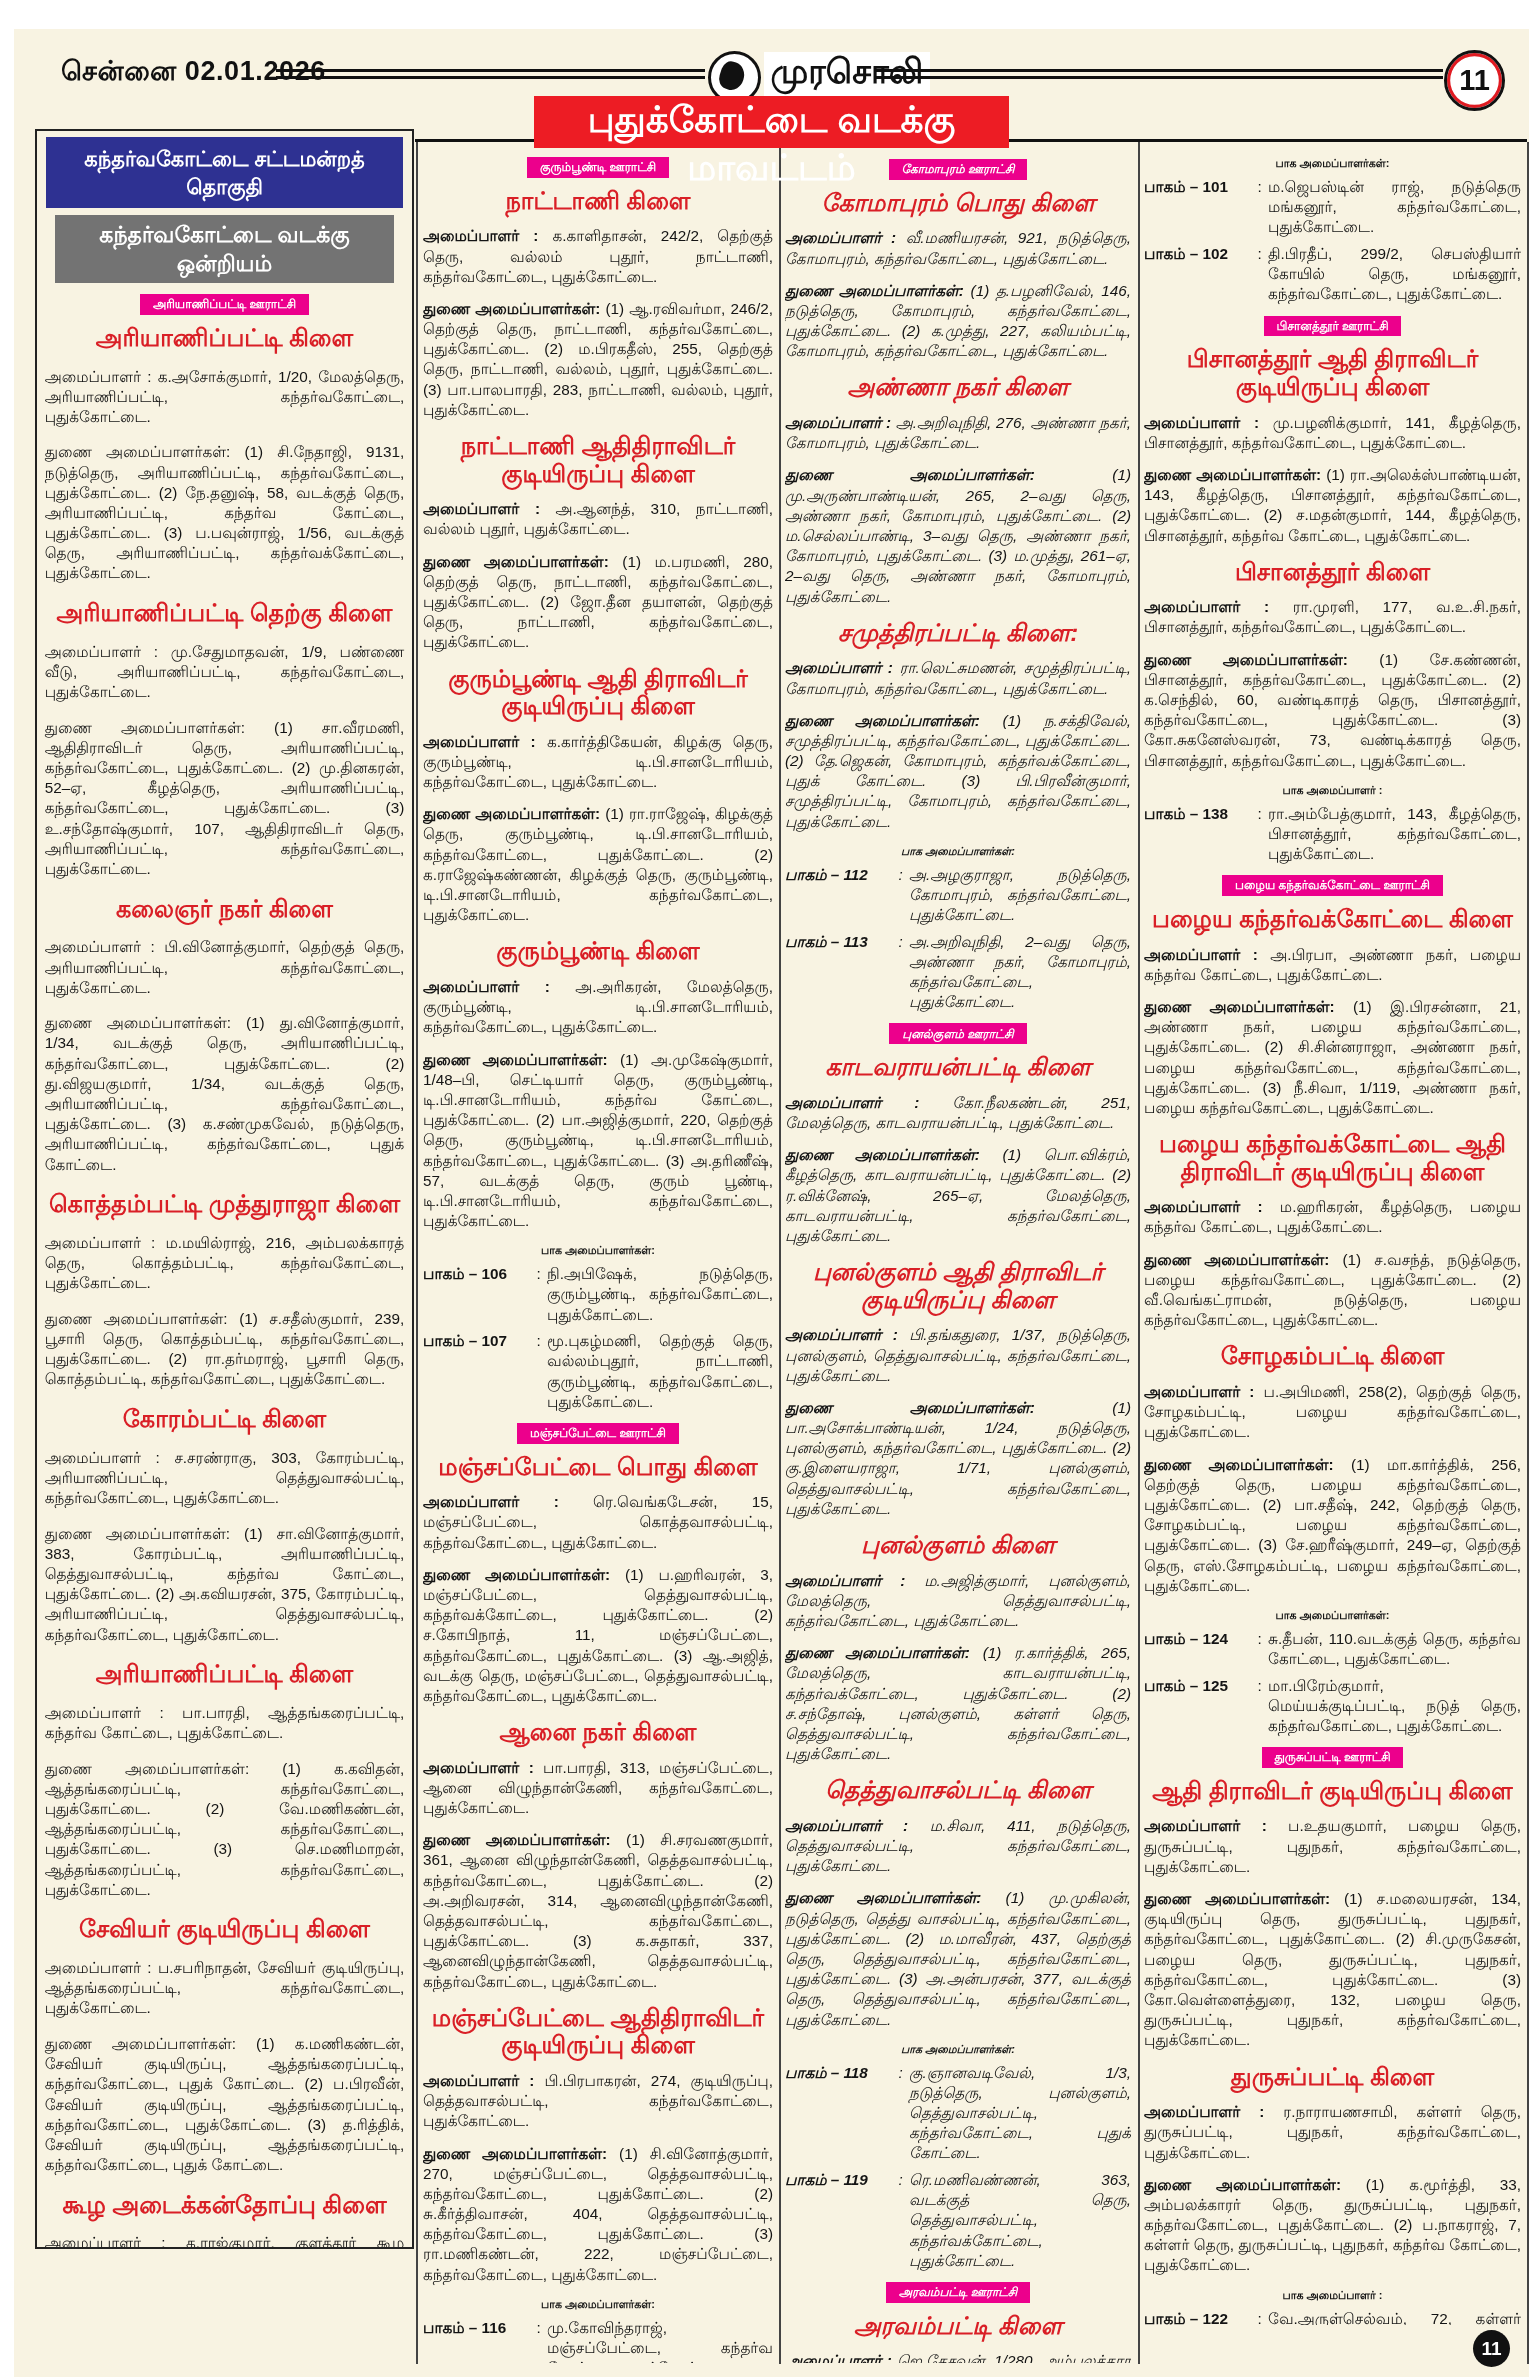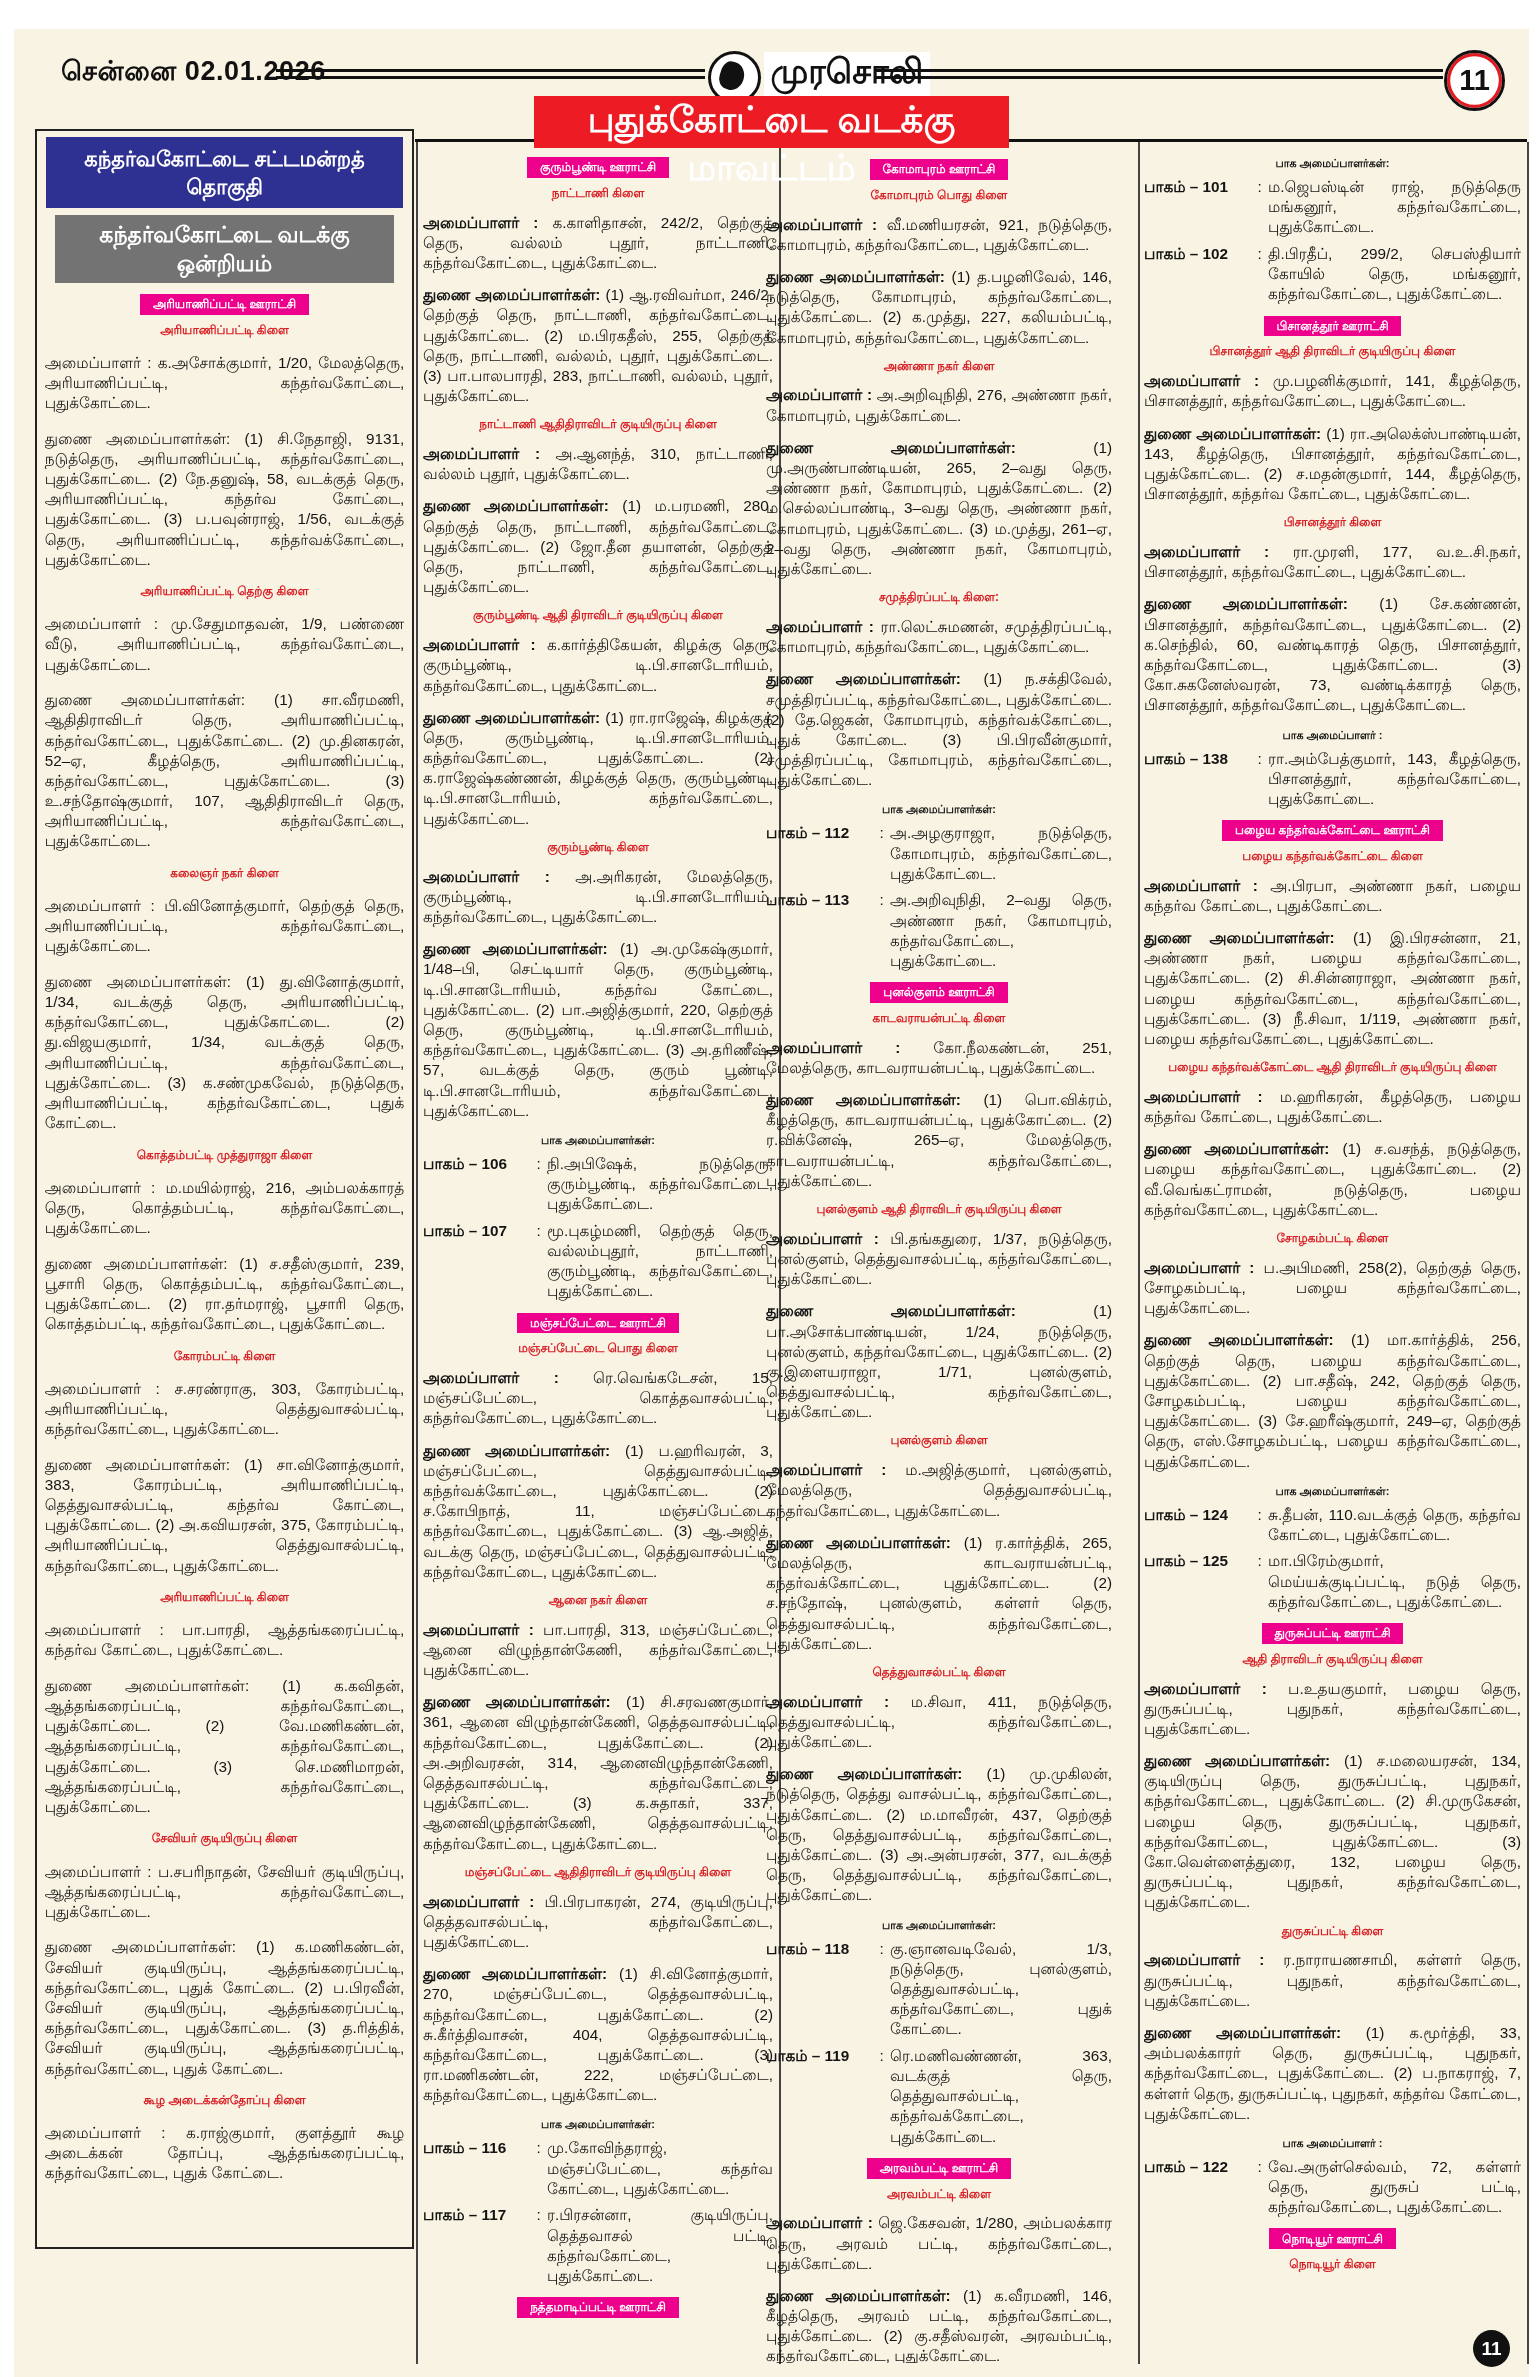--- a/index.html
+++ b/index.html
@@ -14,21 +14,21 @@
   .mast-name{position:absolute;left:764px;top:52px;font-size:34px;font-weight:bold;color:#111;background:#fff;padding:0 6.4px;}
   .pagebadge-top{position:absolute;left:1444px;top:50px;width:55px;height:55px;border-radius:50%;background:#fff;border:3.8px solid #111;box-shadow:inset 0 0 0 3.2px #e01b22;text-align:center;line-height:55px;font-size:29px;font-weight:bold;color:#111;}
   .district-banner{position:absolute;left:534px;top:96px;width:475px;height:52px;background:#ed1c24;color:#fff;font-size:36px;font-weight:bold;text-align:center;line-height:48px;z-index:5;}
   .toprule{position:absolute;left:415px;top:139px;width:1112px;height:2.6px;background:#111;}
   
   .vdiv{position:absolute;top:142px;width:1.9px;background:#444;height:2222px;}
   
   .col{position:absolute;color:#141414;font-size:15.3px;line-height:1.32;text-align:justify;overflow:hidden;}
   .col p{margin:12px 0;}
   .col .lbl{font-weight:bold;}
-  .branch{color:#d91f26;font-weight:bold;font-size:12px;text-align:center;margin:9px 0 3.8px 0;line-height:1.15;}
+  .branch{color:#d91f26;font-weight:bold;font-size:24px;text-align:center;margin:9px 0 3.8px 0;line-height:1.15;}
   .pinkwrap{text-align:center;margin:10.2px 0 5.1px 0;}
   .pink{display:inline-block;background:#ec008c;color:#fff;font-weight:bold;font-size:12px;padding:3.2px 12.8px;line-height:1.2;}
   .bagamhead{font-weight:bold;text-align:center;font-size:11px;margin:10.2px 0 5.1px 0;}
   .bagam{display:flex;margin:6.4px 0;}
   .bagam .no{min-width:107px;font-weight:bold;white-space:nowrap;}
   .bagam .colon{padding:0 6.4px;}
   .bagam .txt{flex:1;}
   
   .box{position:absolute;left:35px;top:129px;width:379px;height:2120px;border:2.6px solid #222;background:#f8f3e2;padding:3.8px 7.7px 6.4px 7.7px;box-sizing:border-box;overflow:hidden;font-size:15.3px;line-height:1.32;color:#141414;text-align:justify;}
   .bluehead{background:#2e3192;color:#fff;font-weight:bold;font-size:21px;text-align:center;padding:7.7px 2.6px;margin:2.6px 1.3px 6.4px 1.3px;}
@@ -132,21 +132,21 @@
         <span class="colon">:</span>
         <span class="txt">மு.கோவிந்தராஜ், மஞ்சப்பேட்டை, கந்தர்வ கோட்டை, புதுக்கோட்டை.</span>
       </div>
       <div class="bagam">
         <span class="no">பாகம் – 117</span>
         <span class="colon">:</span>
         <span class="txt">ர.பிரசன்னா, குடியிருப்பு, தெத்தவாசல் பட்டி, கந்தர்வகோட்டை, புதுக்கோட்டை.</span>
       </div>
       <div class="pinkwrap"><span class="pink">நத்தமாடிப்பட்டி ஊராட்சி</span></div>
     </div>
-  <div class="col" id="col3" style="left:766px;top:148px;width:346px;height:2215px;">
+  <div class="col" id="col3" style="left:785px;top:148px;width:346px;height:2215px;font-style:italic;">
       <div class="pinkwrap"><span class="pink">கோமாபுரம் ஊராட்சி</span></div>
       <div class="branch">கோமாபுரம் பொது கிளை</div>
       <p><span class="lbl">அமைப்பாளர் : </span>வீ.மணியரசன், 921, நடுத்தெரு, கோமாபுரம், கந்தர்வகோட்டை, புதுக்கோட்டை.</p>
       <p><span class="lbl">துணை அமைப்பாளர்கள்: </span>(1) த.பழனிவேல், 146, நடுத்தெரு, கோமாபுரம், கந்தர்வகோட்டை, புதுக்கோட்டை. (2) க.முத்து, 227, கலியம்பட்டி, கோமாபுரம், கந்தர்வகோட்டை, புதுக்கோட்டை.</p>
       <div class="branch">அண்ணா நகர் கிளை</div>
       <p><span class="lbl">அமைப்பாளர் : </span>அ.அறிவுநிதி, 276, அண்ணா நகர், கோமாபுரம், புதுக்கோட்டை.</p>
       <p><span class="lbl">துணை அமைப்பாளர்கள்: </span>(1) மு.அருண்பாண்டியன், 265, 2–வது தெரு, அண்ணா நகர், கோமாபுரம், புதுக்கோட்டை. (2) ம.செல்லப்பாண்டி, 3–வது தெரு, அண்ணா நகர், கோமாபுரம், புதுக்கோட்டை. (3) ம.முத்து, 261–ஏ, 2–வது தெரு, அண்ணா நகர், கோமாபுரம், புதுக்கோட்டை.</p>
       <div class="branch">சமுத்திரப்பட்டி கிளை:</div>
       <p><span class="lbl">அமைப்பாளர் : </span>ரா.லெட்சுமணன், சமுத்திரப்பட்டி, கோமாபுரம், கந்தர்வகோட்டை, புதுக்கோட்டை.</p>
       <p><span class="lbl">துணை அமைப்பாளர்கள்: </span>(1) ந.சக்திவேல், சமுத்திரப்பட்டி, கந்தர்வகோட்டை, புதுக்கோட்டை. (2) தே.ஜெகன், கோமாபுரம், கந்தர்வக்கோட்டை, புதுக் கோட்டை. (3) பி.பிரவீன்குமார், சமுத்திரப்பட்டி, கோமாபுரம், கந்தர்வகோட்டை, புதுக்கோட்டை.</p>

